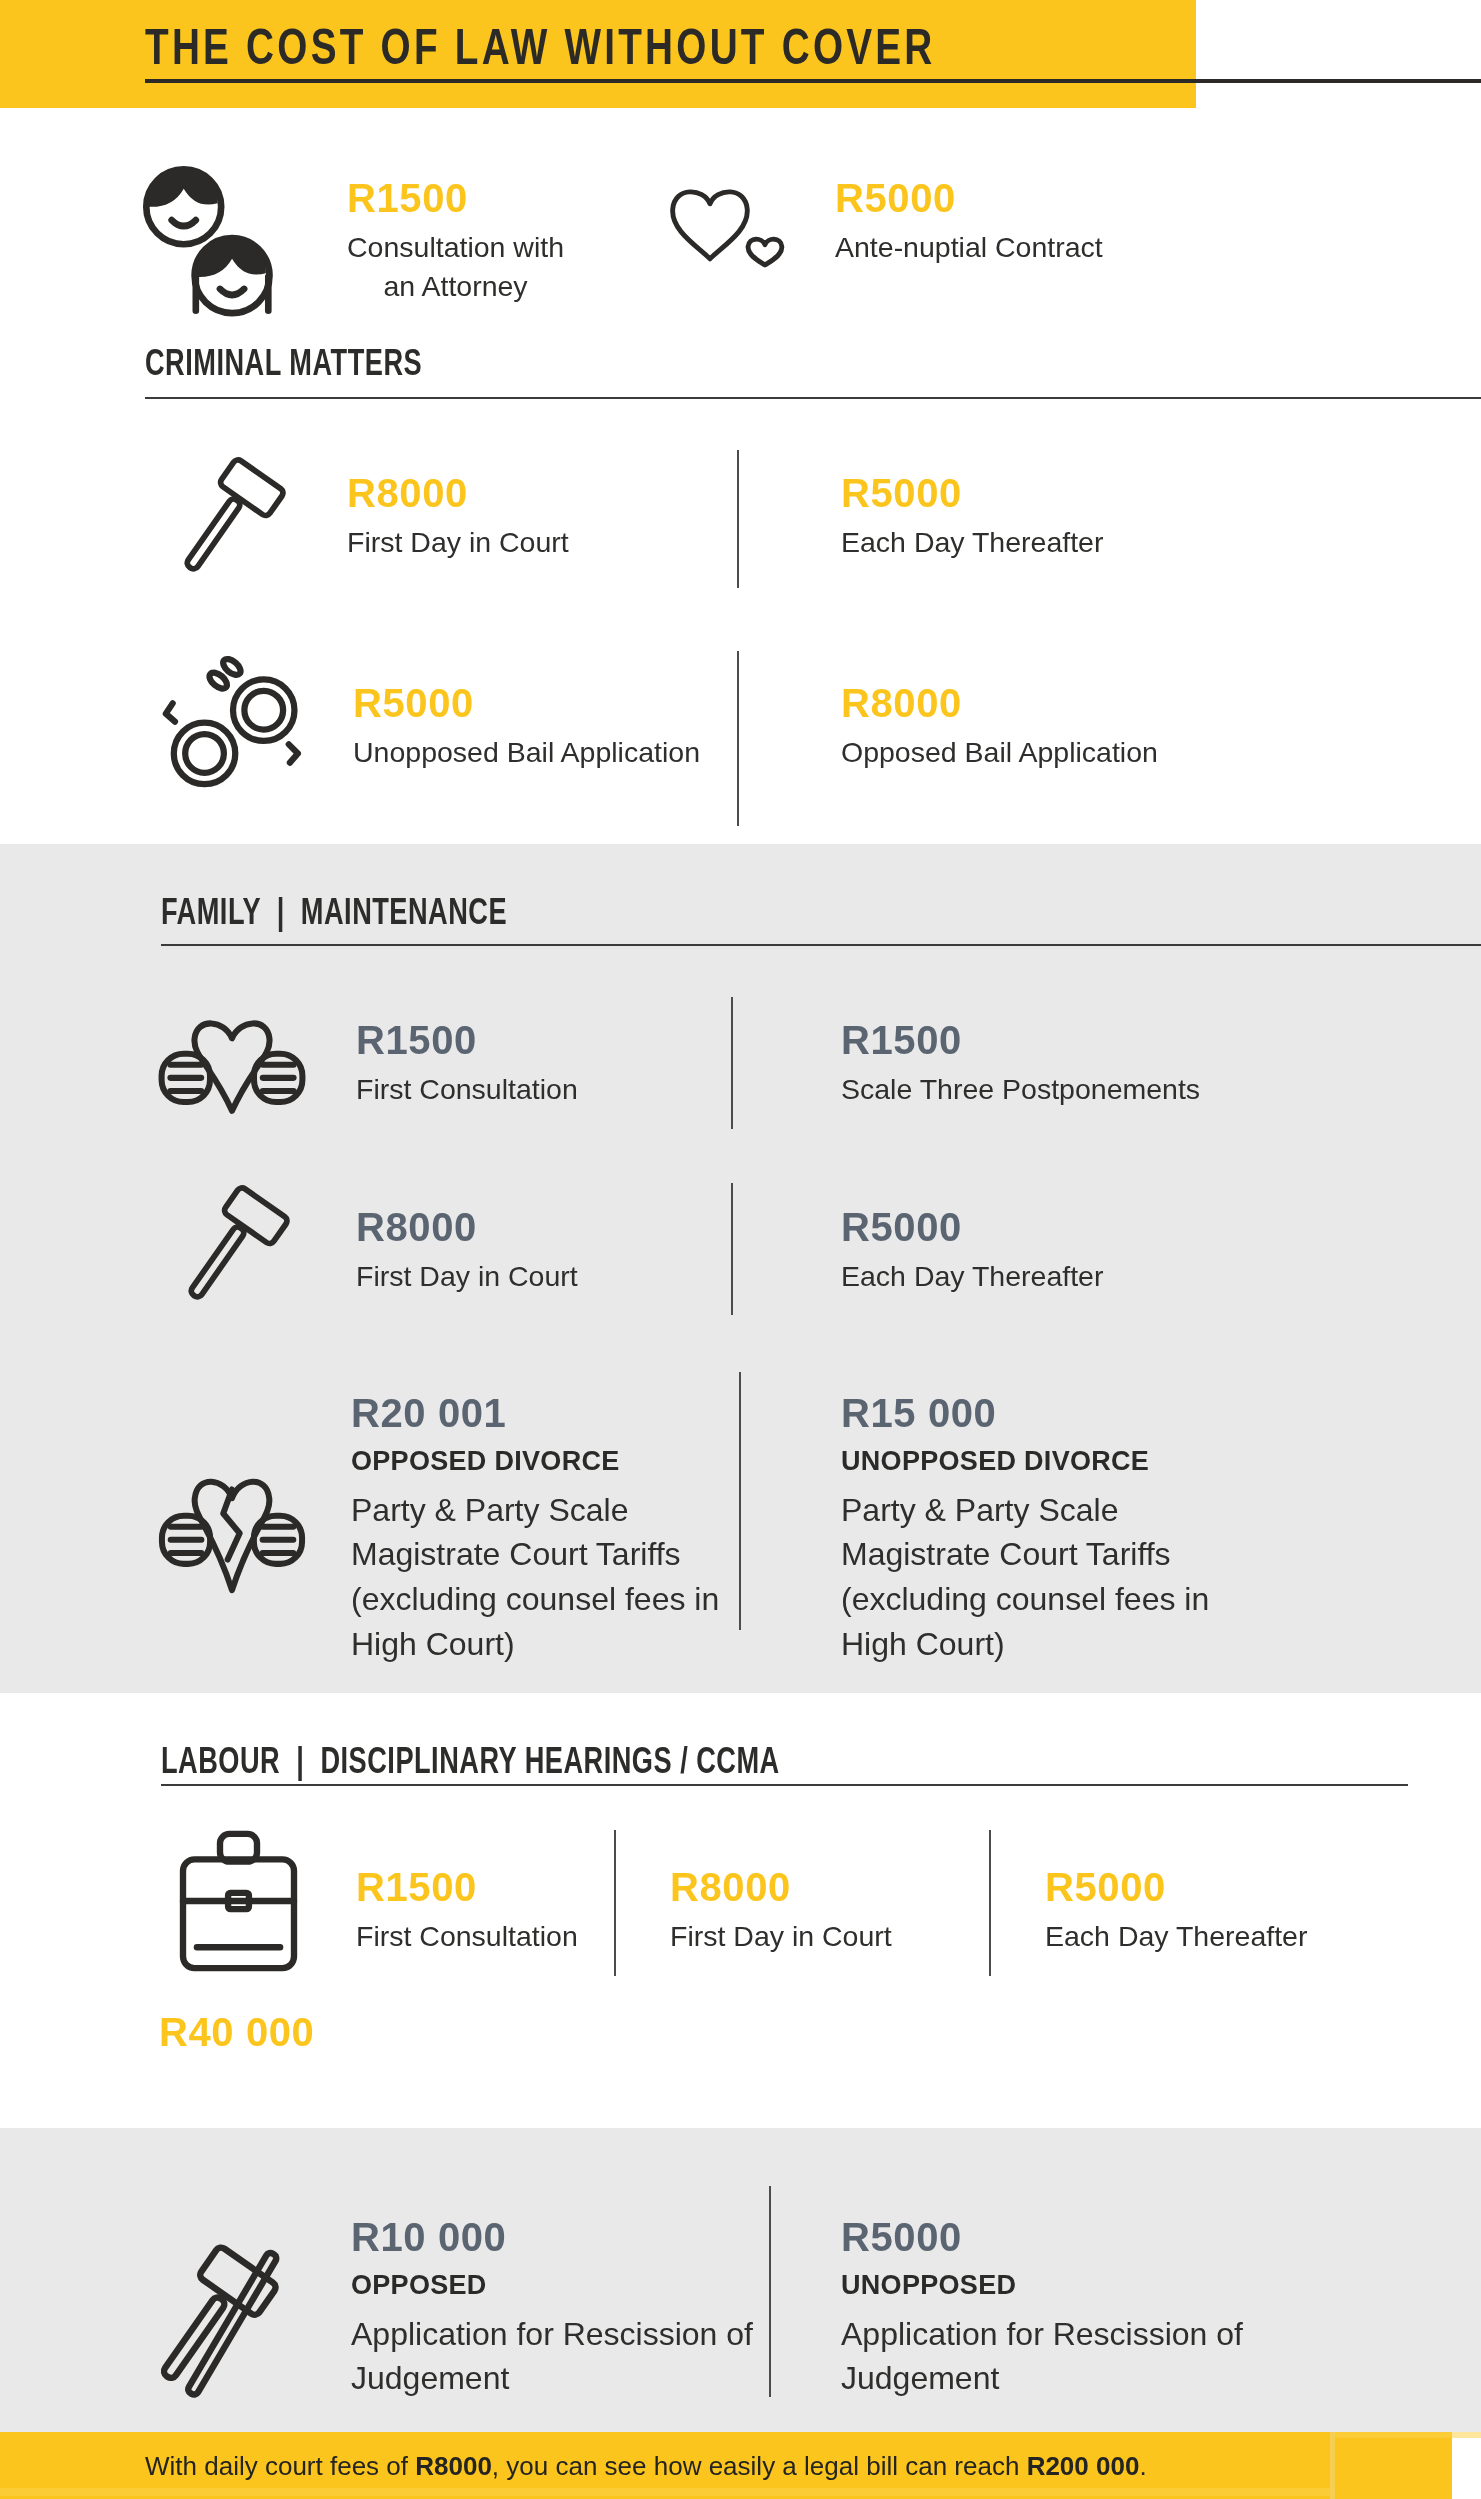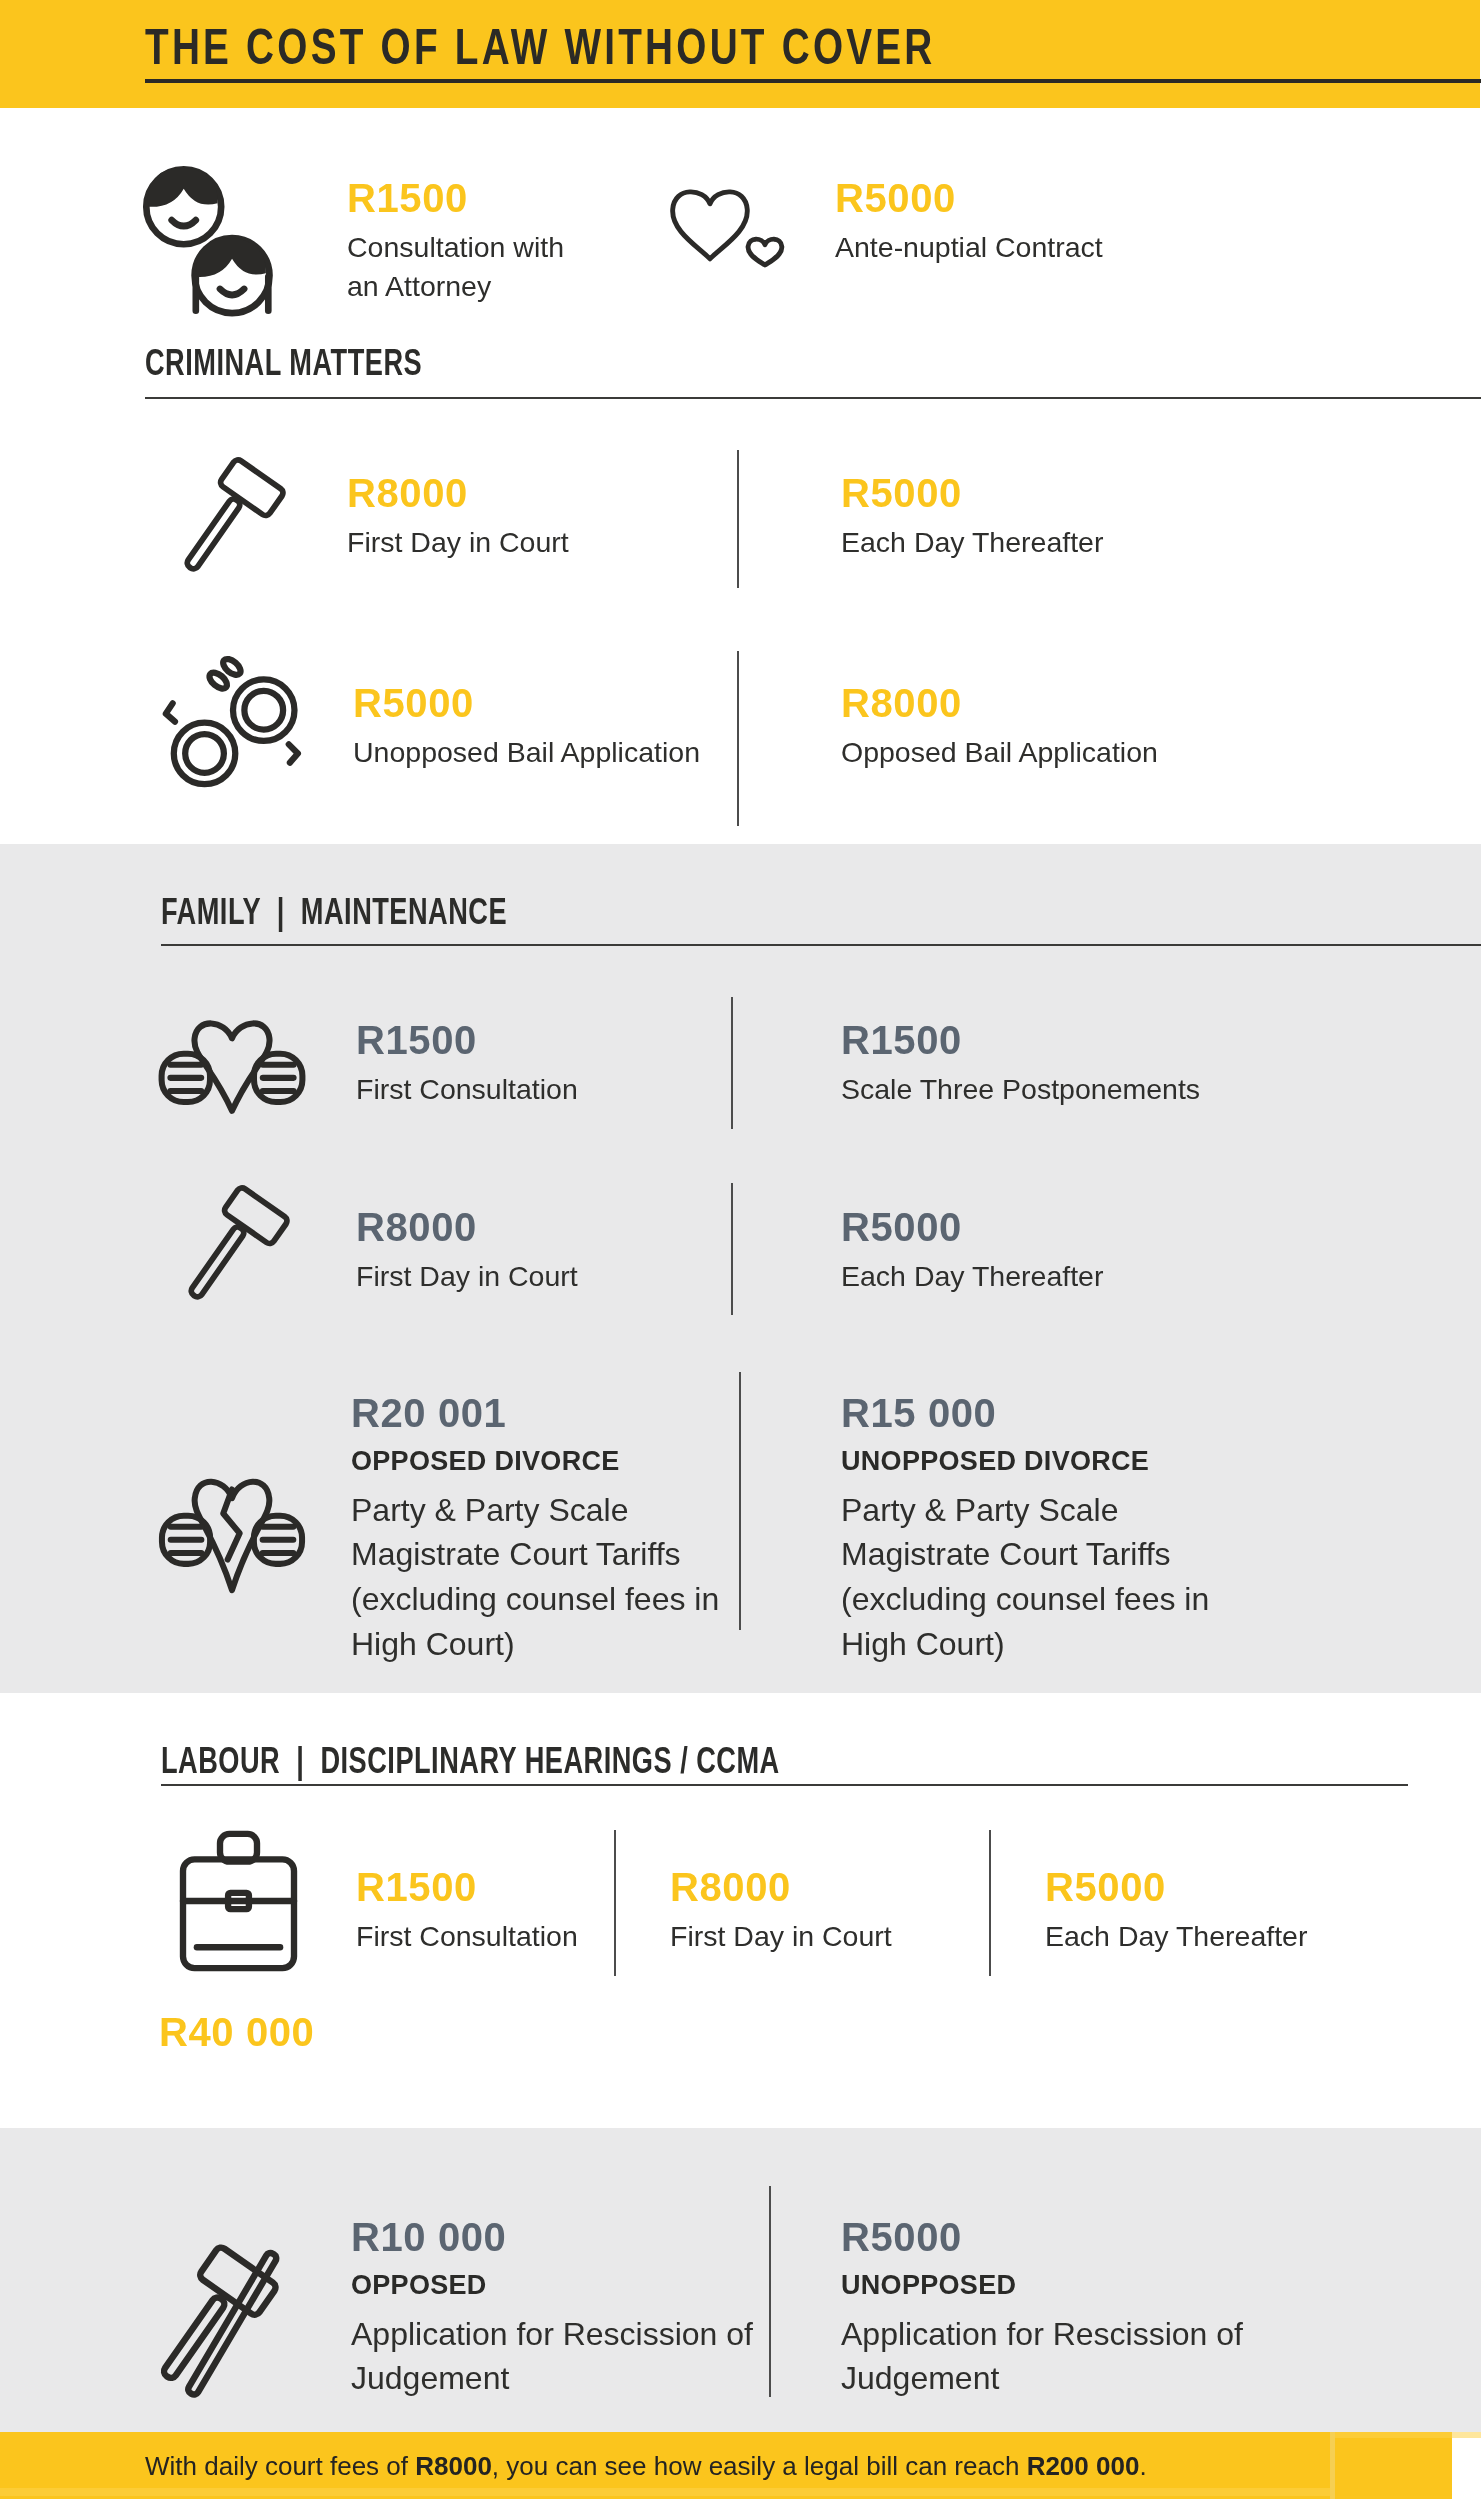--- a/index.html
+++ b/index.html
@@ -4,35 +4,35 @@
 <style>
   :root{
     --yellow:#FBC51D; --slate:#5B6571; --ink:#2B2B28; --gray:#E9E9EA;
     --rule:#3B3B39; --divider:#4C4C4C;
   }
   html,body{margin:0;padding:0;background:#ffffff;}
   body{font-family:"Liberation Sans",sans-serif;color:#2D2D2B;}
   .page{position:relative;width:1482px;height:2500px;background:#ffffff;overflow:hidden;}
   .abs{position:absolute;}
 
-  .band{left:0;width:1480px;background:var(--yellow);}
+  .band{left:0;width:1196px;background:var(--yellow);}
   .graysec{left:0;width:1482px;background:var(--gray);}
 
   .title{font-size:43px;font-weight:700;letter-spacing:3.6px;color:#2B2A26;
          transform:scale(.9,1.18);transform-origin:left top;white-space:pre;}
   .title-rule{height:4.1px;background:#2B2A26;}
 
   .h2{font-size:34px;font-weight:700;letter-spacing:0.6px;color:#2C2C2A;
       transform:scale(.8,1.1);transform-origin:left top;white-space:pre;}
   .rule{height:2.4px;background:var(--rule);}
   .vdiv{width:1.8px;background:var(--divider);}
 
   .price{font-size:40px;font-weight:700;line-height:1;letter-spacing:0.6px;color:var(--yellow);}
   .price.slate{color:var(--slate);}
-  .label{margin-top:9.5px;font-size:28.5px;line-height:1.4;color:#2E2E2C;white-space:pre-line;}
+  .label{margin-top:9.5px;font-size:28.5px;line-height:1.4;color:#2E2E2C;white-space:pre-line;text-align:center;}
   .subtitle{margin-top:13px;font-size:27px;font-weight:700;color:#2A2A28;letter-spacing:0.3px;}
   .lines{margin-top:10.7px;font-size:32px;line-height:1.4;color:#2E2E2C;white-space:pre-line;}
 
   .court-line{font-size:24px;color:#2E2E2C;white-space:pre;}
   .court-line .bold{font-weight:700;color:#262624;}
   .court-line .sep{padding:0 15.4px;color:#3A3A38;}
 
   .footer{display:flex;align-items:center;background:var(--yellow);}
   .footer-text{font-size:26px;color:#242422;}
   .footer-text .bold{font-weight:700;}

